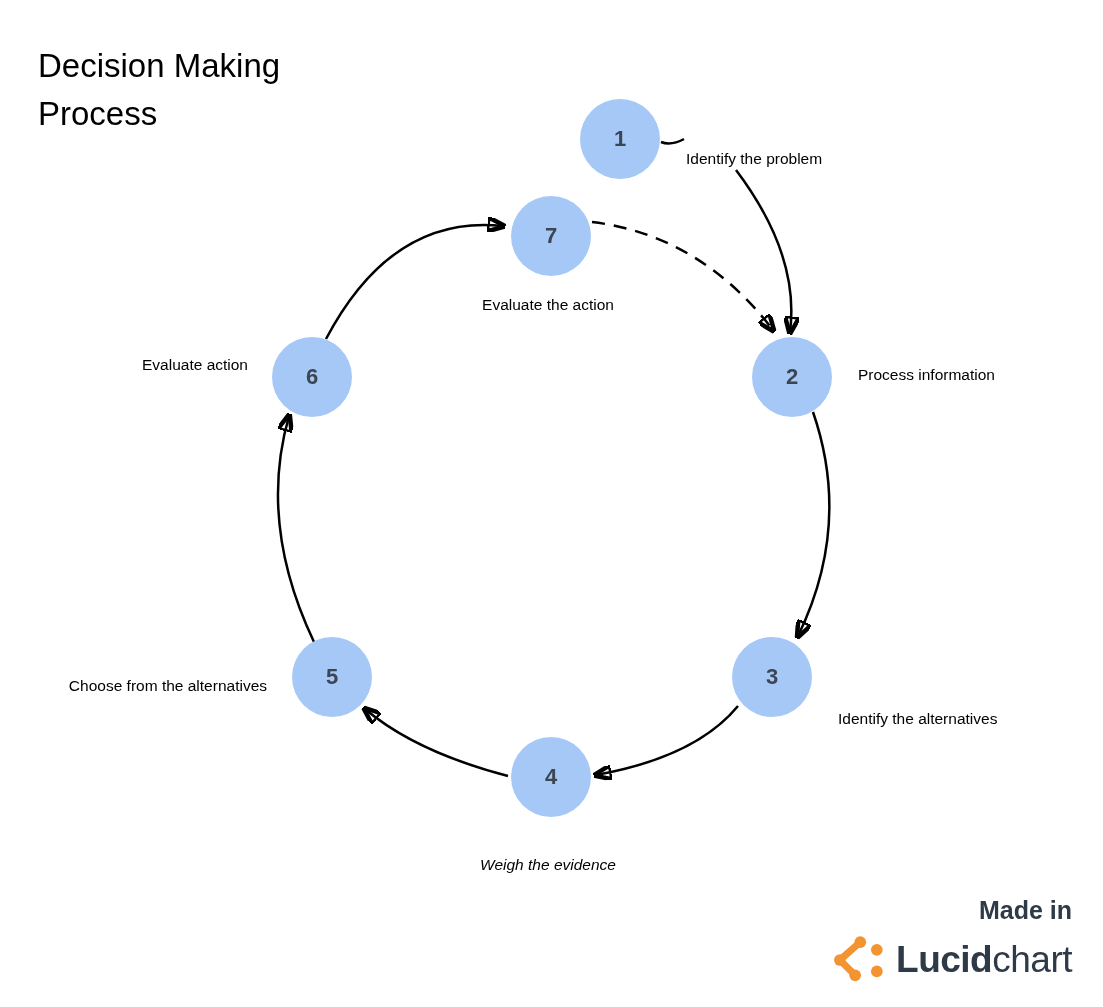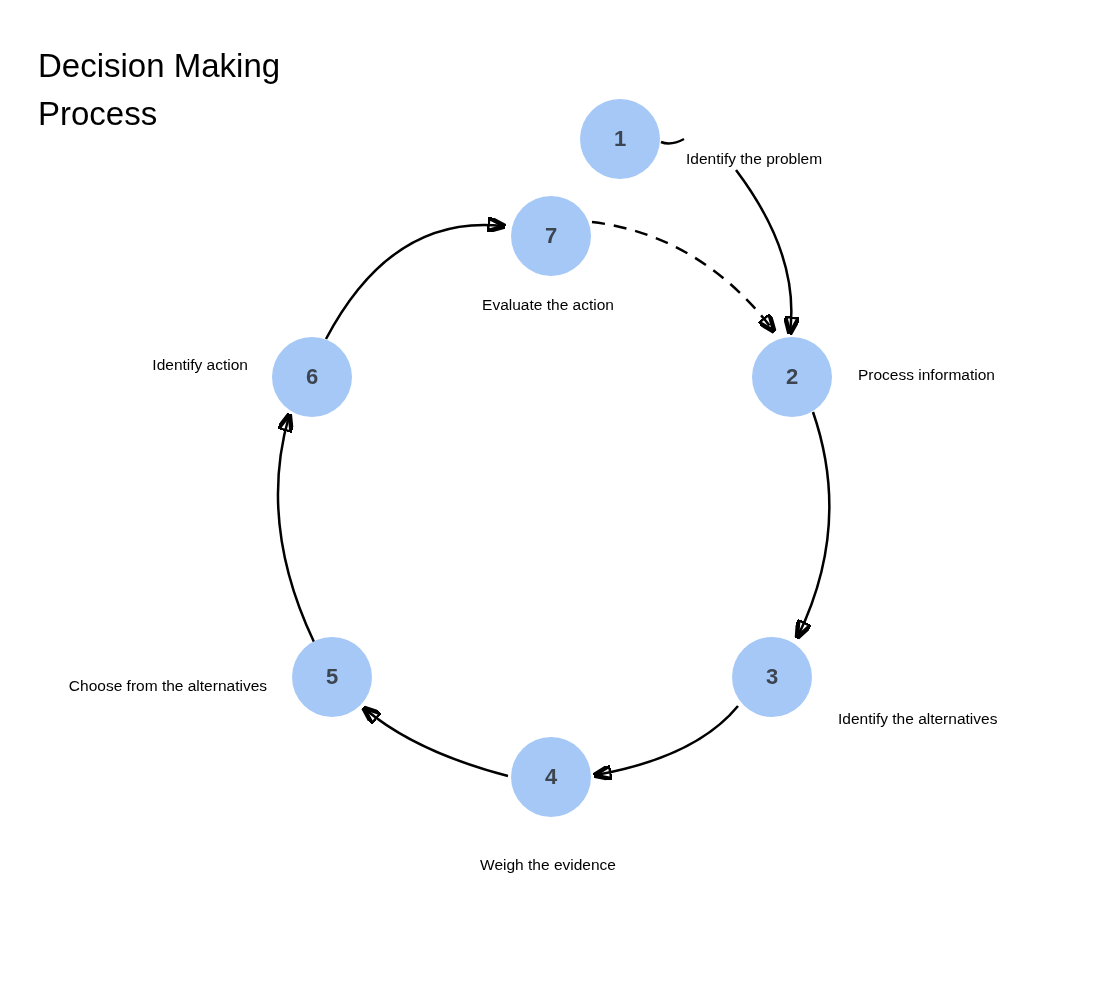--- a/index.html
+++ b/index.html
@@ -144,19 +144,36 @@
   <div class="node" style="left:272px; top:337px;">
     <span class="num">6</span>
   </div>
   <div class="node" style="left:511px; top:196px;">
     <span class="num">7</span>
   </div>
 
   <div class="step-label" style="left:686px; top:129px;margin-top:20px;">Identify the problem</div>
   <div class="step-label" style="left:858px; top:365px;">Process information</div>
   <div class="step-label" style="left:838px; top:709px;">Identify the alternatives</div>
-  <div class="step-label centered" style="left:548px; top:855px;">Weigh the evidence</div>
+  <div class="step-label centered" style="left:548px; top:855px;font-style:italic;">Weigh the evidence</div>
   <div class="step-label right-aligned" style="right:836px; top:676px;text-align:center;">Choose from the alternatives</div>
-  <div class="step-label right-aligned" style="right:855px; top:355px;">Identify action</div>
+  <div class="step-label right-aligned" style="right:855px; top:355px;">Evaluate action</div>
   <div class="step-label centered" style="left:548px; top:295px;">Evaluate the action</div>
 
+  <div class="branding">
+    <div class="made-in">Made in</div>
+    <div class="logo-row">
+      <svg class="logo-icon" width="56" height="56" viewBox="0 0 44 44" xmlns="http://www.w3.org/2000/svg">
+        <g stroke="#f49431" stroke-width="5.5" stroke-linecap="round" fill="#f49431">
+          <line x1="23" y1="8" x2="7" y2="22"></line>
+          <line x1="7" y1="22" x2="19" y2="34"></line>
+          <circle cx="23" cy="8" r="4.6" stroke="none"></circle>
+          <circle cx="7" cy="22" r="4.6" stroke="none"></circle>
+          <circle cx="19" cy="34" r="4.6" stroke="none"></circle>
+          <circle cx="36" cy="14" r="4.6" stroke="none"></circle>
+          <circle cx="36" cy="31" r="4.6" stroke="none"></circle>
+        </g>
+      </svg>
+      <div class="logo-text"><span class="bold">Lucid</span><span class="light">chart</span></div>
+    </div>
+  </div>
 
 </div>
 
 </body></html>

